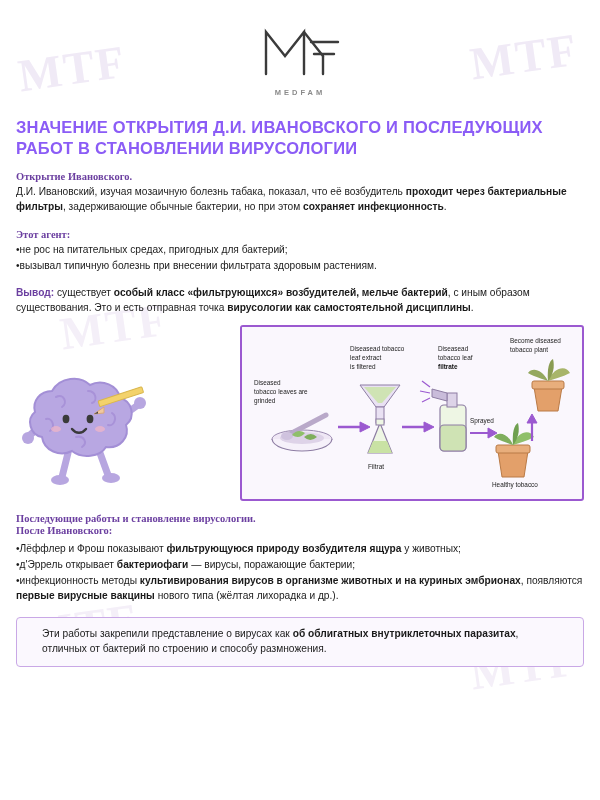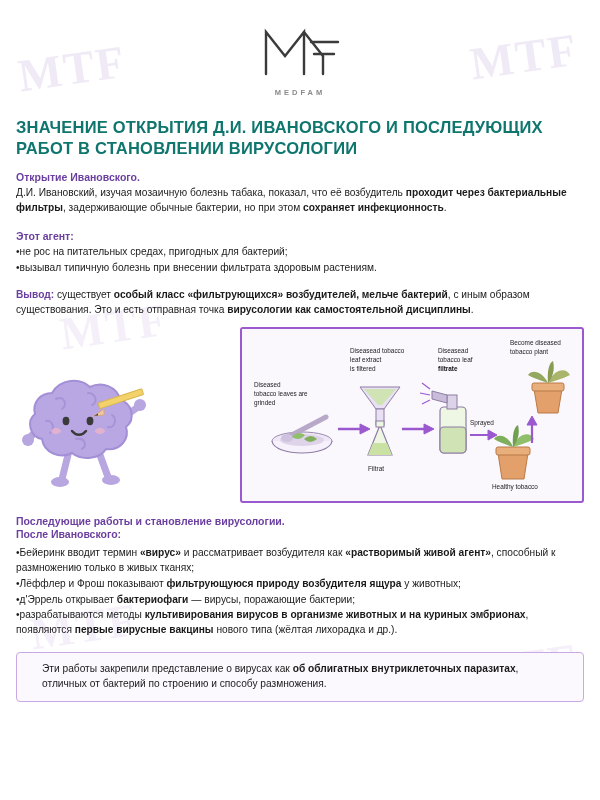--- a/index.html
+++ b/index.html
@@ -57,30 +57,31 @@
   .content {
     position: relative;
     z-index: 2;
     padding: 10px 16px 0 16px;
   }
 
   h1.title {
     font-size: 16.5px;
     line-height: 1.28;
     font-weight: 700;
-    color: #0f766e;
+    color: #8b5cf6;
     margin: 10px 0 12px 0;
     letter-spacing: .2px;
   }
 
   .sub-head {
     color: #6b3fa0;
     font-weight: 700;
     font-size: 10.5px;
     margin: 0 0 3px 0;
+    font-family: Liberation Serif, serif;
   }
   .para {
     font-size: 10.2px;
     line-height: 1.42;
     margin: 0 0 4px 0;
     color: #1c1c1c;
   }
   .para b { font-weight: 700; }
 
   .bullets {
@@ -318,22 +319,21 @@
         <polygon points="285,96 290,87 295,96"></polygon>
       </g>
     </svg>
   </div>
 </div>
 
 <div class="lower">
   <div class="sub-head">Последующие работы и становление вирусологии.</div>
   <div class="sub-head">После Ивановского:</div>
   <div class="bullets" style="margin-top:6px;">
-    <p class="bullet"><span>•Бейеринк вводит термин </span><b>«вирус»</b><span> и рассматривает возбудителя как </span><b>«растворимый живой агент»</b><span>, способный к размножению только в живых тканях;</span></p>
     <p class="bullet"><span>•Лёффлер и Фрош показывают </span><b>фильтрующуюся природу возбудителя ящура</b><span> у животных;</span></p>
     <p class="bullet"><span>•д'Эррель открывает </span><b>бактериофаги</b><span> — вирусы, поражающие бактерии;</span></p>
-    <p class="bullet"><span>•разрабатываются методы </span><b>культивирования вирусов в организме животных и на куриных эмбрионах</b><span>, появляются </span><b>первые вирусные вакцины</b><span> нового типа (жёлтая лихорадка и др.).</span></p>
+    <p class="bullet"><span>•инфекционность методы </span><b>культивирования вирусов в организме животных и на куриных эмбрионах</b><span>, появляются </span><b>первые вирусные вакцины</b><span> нового типа (жёлтая лихорадка и др.).</span></p>
   </div>
 </div>
 
 <div class="callout">
   <span><span>Эти работы закрепили представление о вирусах как </span><b>об облигатных внутриклеточных паразитах</b><span>, отличных от бактерий по строению и способу размножения.</span></span>
 </div>
 
 </body></html>

